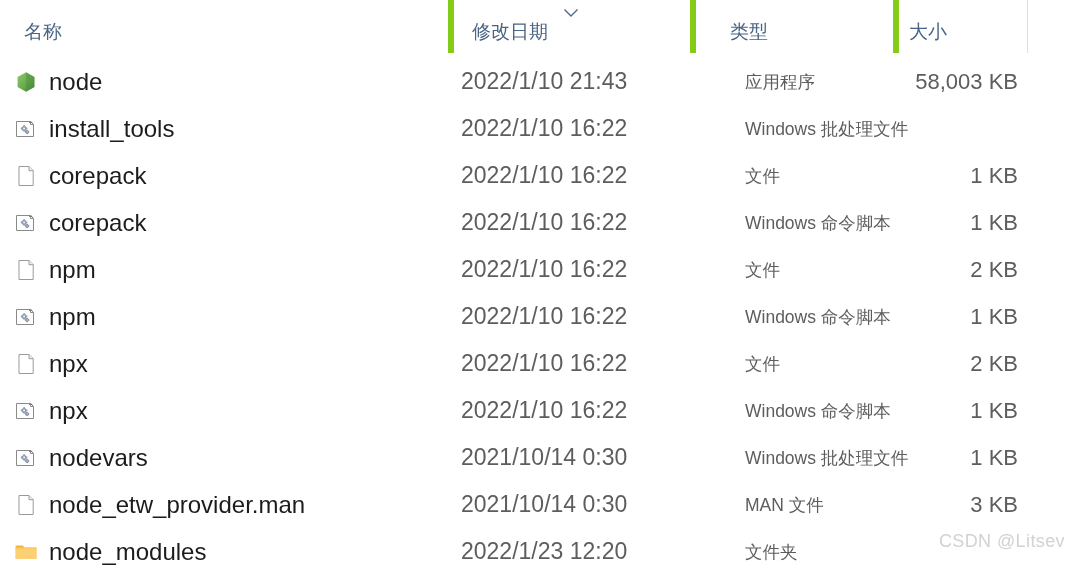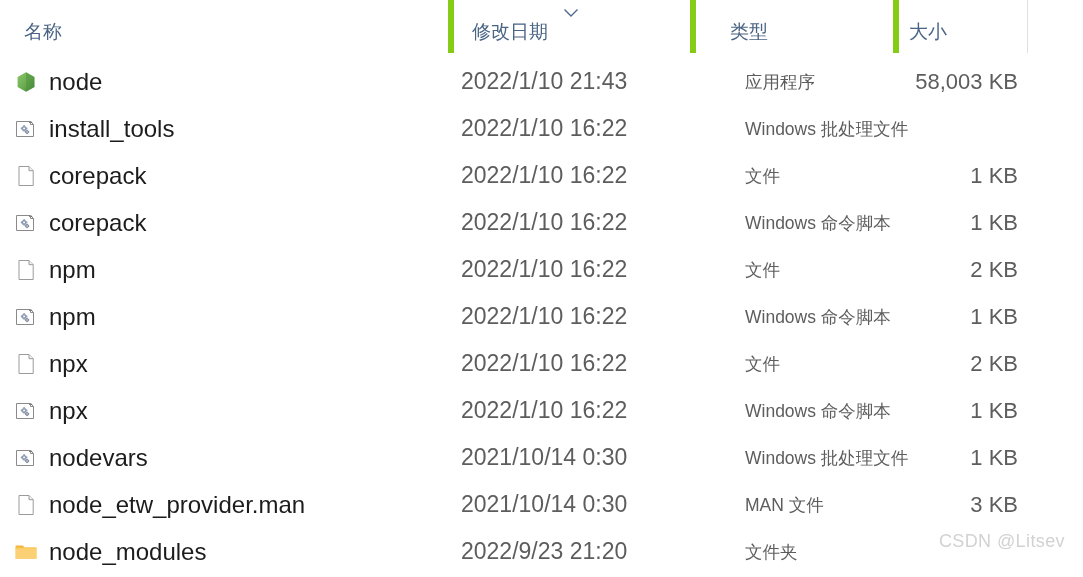--- a/index.html
+++ b/index.html
@@ -370,20 +370,20 @@
     <div class="cell-name">
       <span class="icon">
             <svg width="24" height="24" viewBox="0 0 24 24">
               <path d="M1.6 5.6h7.2l1.7 1.9h12v2.1H1.6z" fill="#f0b73f"></path>
               <path d="M1.6 7.6h20.9v11.2H1.6z" fill="#fccb5e"></path>
               <path d="M1.6 9.2h20.9v9.6H1.6z" fill="#fcd176"></path>
             </svg>
           </span>
       <span class="fname">node_modules</span>
     </div>
-    <div class="cell-date">2022/9/23 21:20</div>
+    <div class="cell-date">2022/1/23 12:20</div>
     <div class="cell-type">文件夹</div>
     <div class="cell-size"></div>
   </div>
     </div>
 
   <div class="watermark">CSDN @Litsev</div>
 </div>
 
 </body></html>

